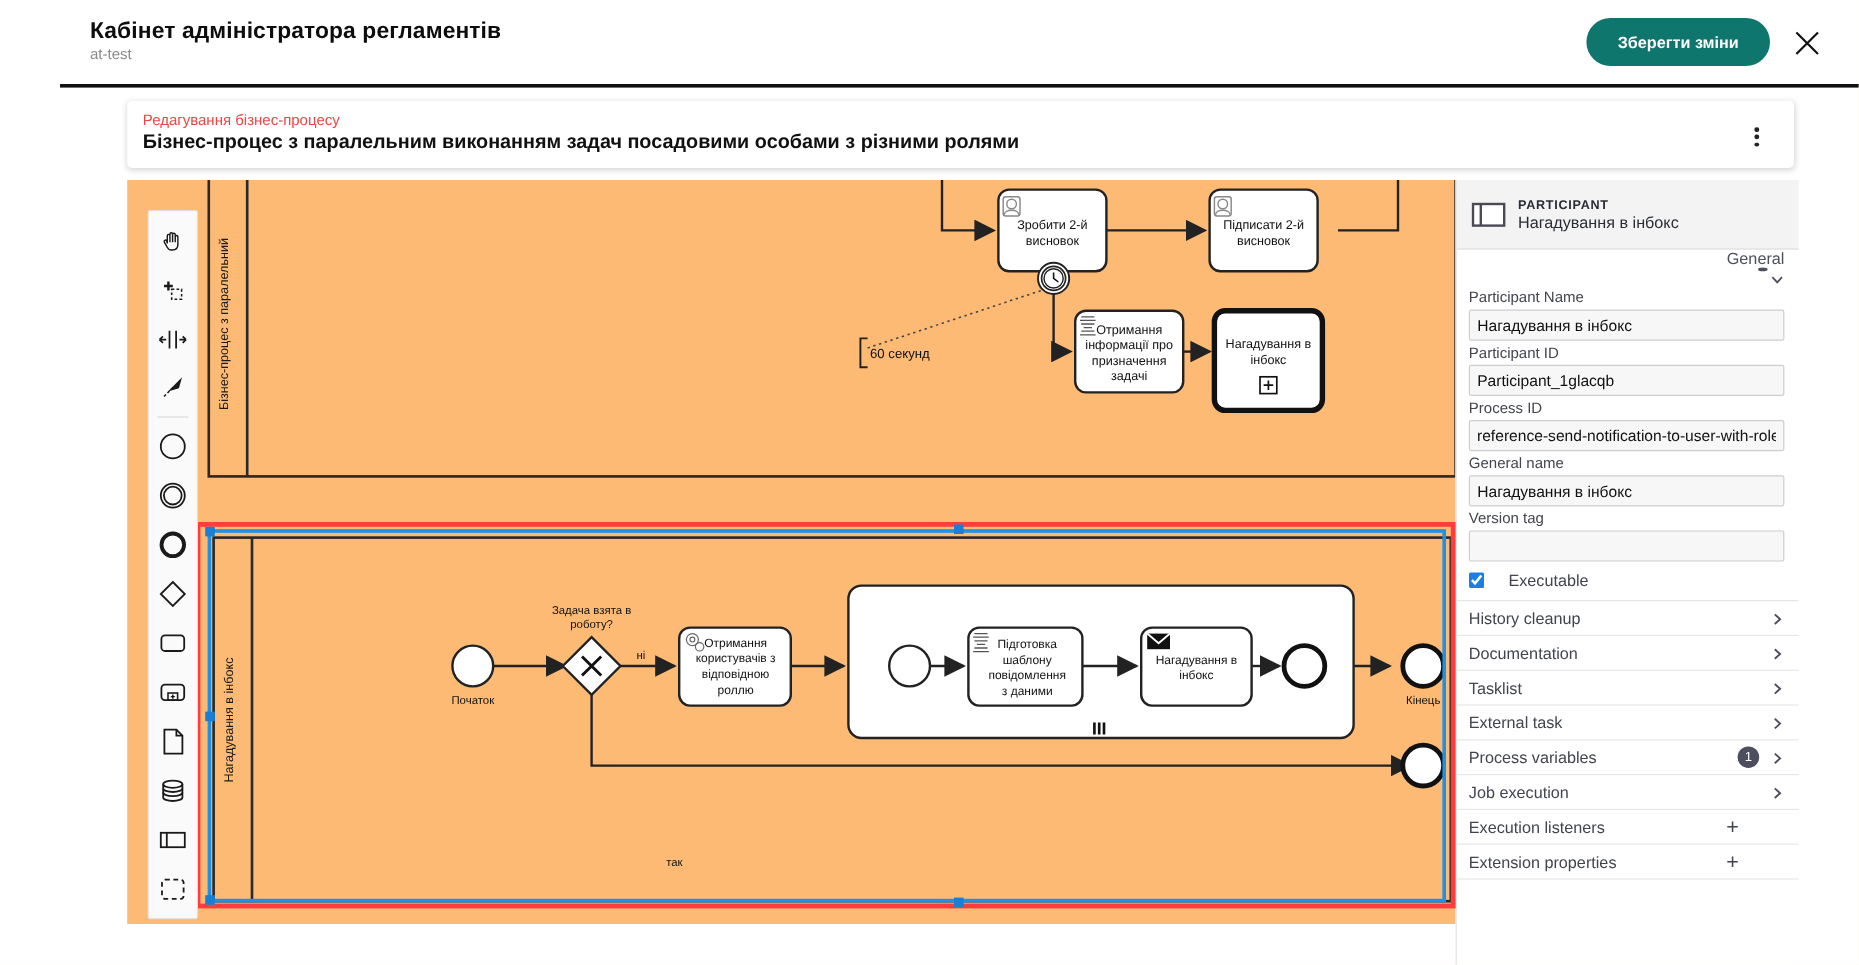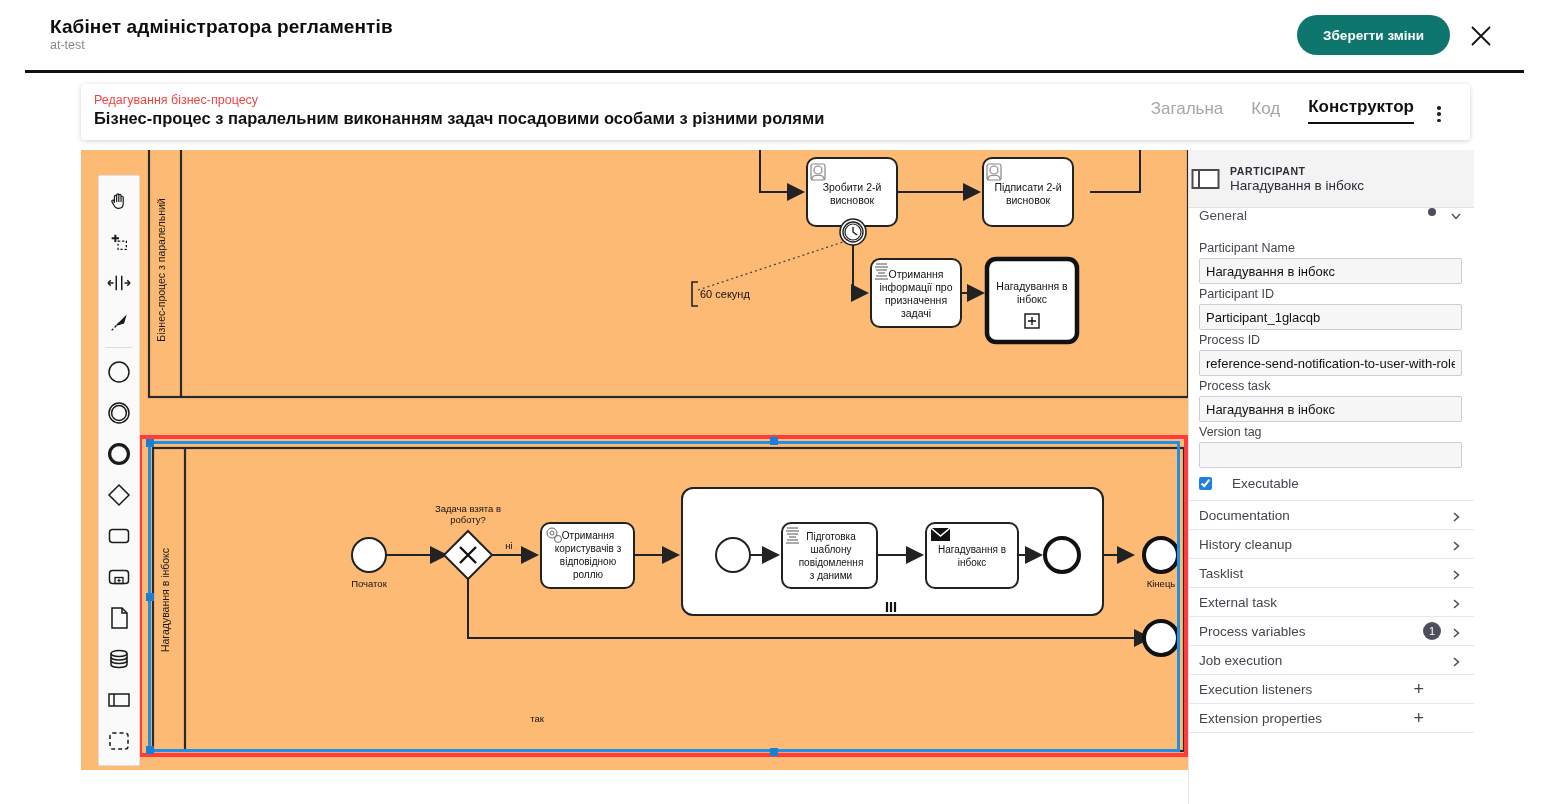--- a/index.html
+++ b/index.html
@@ -2,21 +2,21 @@
 <html><head>
 <meta charset="utf-8">
 <style>
   * { box-sizing: border-box; margin: 0; padding: 0; }
   html, body {
     width: 1549px; height: 804px;
     background: #ffffff;
     font-family: "Liberation Sans", sans-serif;
     overflow: hidden;
   }
-  #root { position: relative; width: 1354px; height: 804px; }
+  #root { position: relative; width: 1354px; height: 804px; margin-left: 25px; }
 
   
   .appbar { position: absolute; left: 0; top: 0; width: 1549px; height: 70px; background: #fff; }
   .appbar-title { position: absolute; left: 50px; top: 16px; font-size: 19px; font-weight: bold; color: #0d0d0d; letter-spacing: .1px; }
   .appbar-sub { position: absolute; left: 50px; top: 38px; font-size: 12.5px; color: #8a8a8a; }
   .save-btn {
     position: absolute; right: 99px; top: 15px; height: 40px; padding: 0 26px;
     background: #0f766e; color: #fff; border: none; border-radius: 22px;
     font-size: 13.5px; font-weight: bold; font-family: "Liberation Sans", sans-serif;
     cursor: pointer; white-space: nowrap;
@@ -52,25 +52,25 @@
   .pal-item { width: 40px; height: 41px; display: flex; align-items: center; justify-content: center; cursor: pointer; }
   .pal-sep { height: 1px; background: #dcdcdc; margin: 3px 7px; }
 
   
   .sel-red { position: absolute; left: 138px; top: 435px; width: 1050px; height: 322px; border: 4px solid #ff3d3d; z-index: 5; pointer-events: none; }
   .sel-blue { position: absolute; left: 148px; top: 441px; width: 1032px; height: 311px; border: 3px solid #1e90e8; z-index: 5; pointer-events: none; }
   .handle { position: absolute; width: 8px; height: 8px; background: #1a7fd4; z-index: 7; }
 
   
   .panel { position: absolute; left: 1188px; top: 150px; width: 286px; height: 654px; background: #fff; border-left: 1px solid #e3e3e3; overflow: hidden; }
-  .panel-head { height: 58px; background: #f3f3f4; border-bottom: 1px solid #e0e0e0; display: flex; align-items: center; padding-left: 2px; }
+  .panel-head { height: 58px; background: #f3f3f4; border-bottom: 1px solid #e0e0e0; display: flex; align-items: center; padding-left: 12px; }
   .panel-head-icon { width: 30px; height: 24px; flex: 0 0 auto; margin-right: 9px; }
   .panel-head-kicker { font-size: 10.5px; font-weight: bold; letter-spacing: .6px; color: #2a2c35; }
   .panel-head-name { font-size: 13.5px; color: #2a2c35; margin-top: 1px; }
-  .grp-head { height: 30px; display: flex; align-items: flex-start; padding: 0 12px 0 10px; cursor: pointer; }
+  .grp-head { height: 30px; display: flex; align-items: flex-end; padding: 0 12px 0 10px; cursor: pointer; flex-direction: column; }
   .grp-title { font-size: 13.5px; color: #4d4f58; flex: 1; }
   .grp-dot { width: 8px; height: 8px; border-radius: 50%; background: #4d4f5e; margin-right: 14px; }
   .chev { width: 12px; height: 12px; }
   .field { padding: 0 12px 0 10px; margin-top: 3px; }
   .field label { display: block; font-size: 12.5px; color: #43454e; margin-bottom: 3px; }
   .field input[type=text] {
     width: 100%; height: 26px; border: 1px solid #cdcdd2; background: #f7f7f8;
     font-size: 13px; color: #111; padding: 0 6px; border-radius: 2px;
     font-family: "Liberation Sans", sans-serif;
   }
@@ -96,25 +96,20 @@
       <svg width="24" height="24" viewBox="0 0 24 24">
           <path d="M3 3 L21 21 M21 3 L3 21" stroke="#111" stroke-width="1.8" fill="none"></path>
         </svg>
     </div>
   </div>
   <div class="appbar-rule"></div>
 
   <div class="card">
     <div class="card-eyebrow">Редагування бізнес-процесу</div>
     <div class="card-title">Бізнес-процес з паралельним виконанням задач посадовими особами з різними ролями</div>
-    <div class="tabs">
-      <div class="tab">Загальна</div>
-      <div class="tab">Код</div>
-      <div class="tab active">Конструктор</div>
-    </div>
     <div class="kebab">
         <i></i>
         <i></i>
         <i></i>
       </div>
   </div>
 
   <div class="canvas">
     <svg width="1107" height="620" viewBox="0 0 1107 620">
       <defs>
@@ -401,41 +396,41 @@
     </div>
     <div class="field">
       <label>Participant ID</label>
       <input type="text" value="Participant_1glacqb" style="">
     </div>
     <div class="field">
       <label>Process ID</label>
       <input type="text" value="reference-send-notification-to-user-with-role" style="">
     </div>
     <div class="field">
-      <label>Process task</label>
+      <label>General name</label>
       <input type="text" value="Нагадування в інбокс" style="">
     </div>
     <div class="field">
       <label>Version tag</label>
       <input type="text" value="" style="">
     </div>
 
     <div class="cbrow">
       <input type="checkbox" checked="" style="">
       <span>Executable</span>
     </div>
 
     <div class="acc-item">
+      <span class="acc-label">History cleanup</span>
+      <span class="chev"><svg width="12" height="12" viewBox="0 0 12 12">
+            <path d="M4,2 L8.4,6 L4,10" fill="none" stroke="#4d4f5e" stroke-width="1.6"></path>
+          </svg></span>
+    </div>
+    <div class="acc-item">
       <span class="acc-label">Documentation</span>
-      <span class="chev"><svg width="12" height="12" viewBox="0 0 12 12">
-            <path d="M4,2 L8.4,6 L4,10" fill="none" stroke="#4d4f5e" stroke-width="1.6"></path>
-          </svg></span>
-    </div>
-    <div class="acc-item">
-      <span class="acc-label">History cleanup</span>
       <span class="chev"><svg width="12" height="12" viewBox="0 0 12 12">
             <path d="M4,2 L8.4,6 L4,10" fill="none" stroke="#4d4f5e" stroke-width="1.6"></path>
           </svg></span>
     </div>
     <div class="acc-item">
       <span class="acc-label">Tasklist</span>
       <span class="chev"><svg width="12" height="12" viewBox="0 0 12 12">
             <path d="M4,2 L8.4,6 L4,10" fill="none" stroke="#4d4f5e" stroke-width="1.6"></path>
           </svg></span>
     </div>

